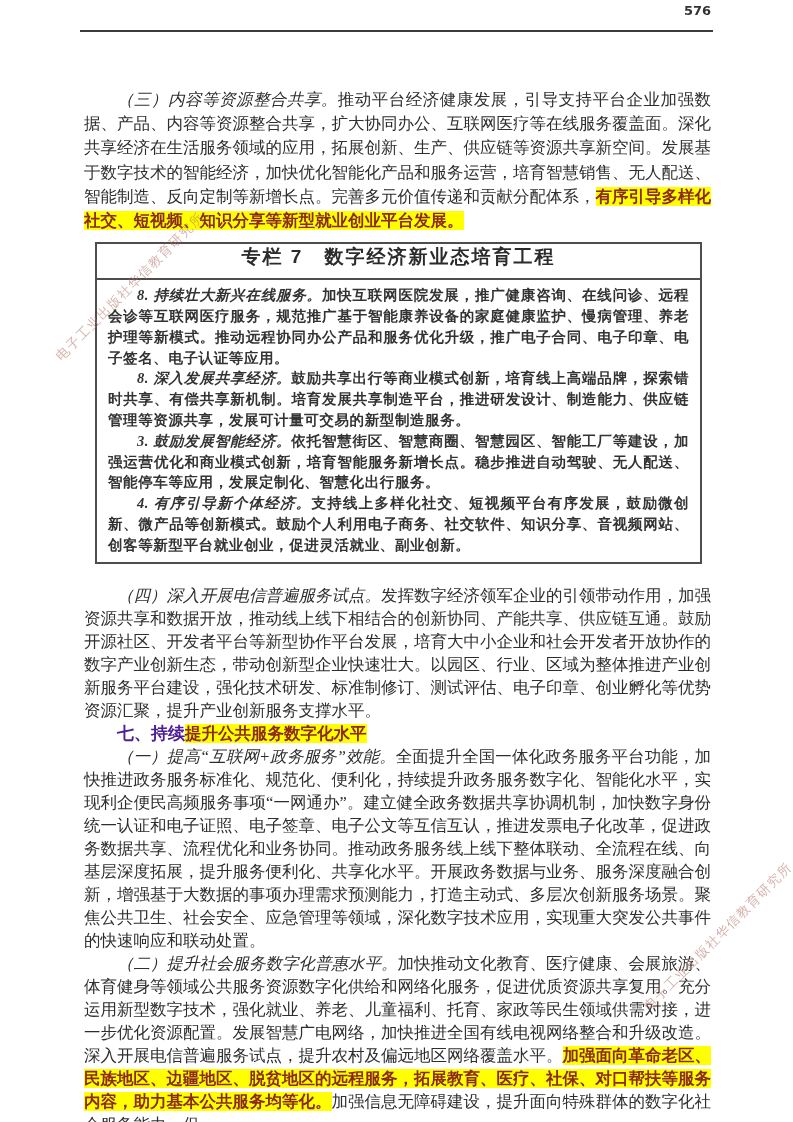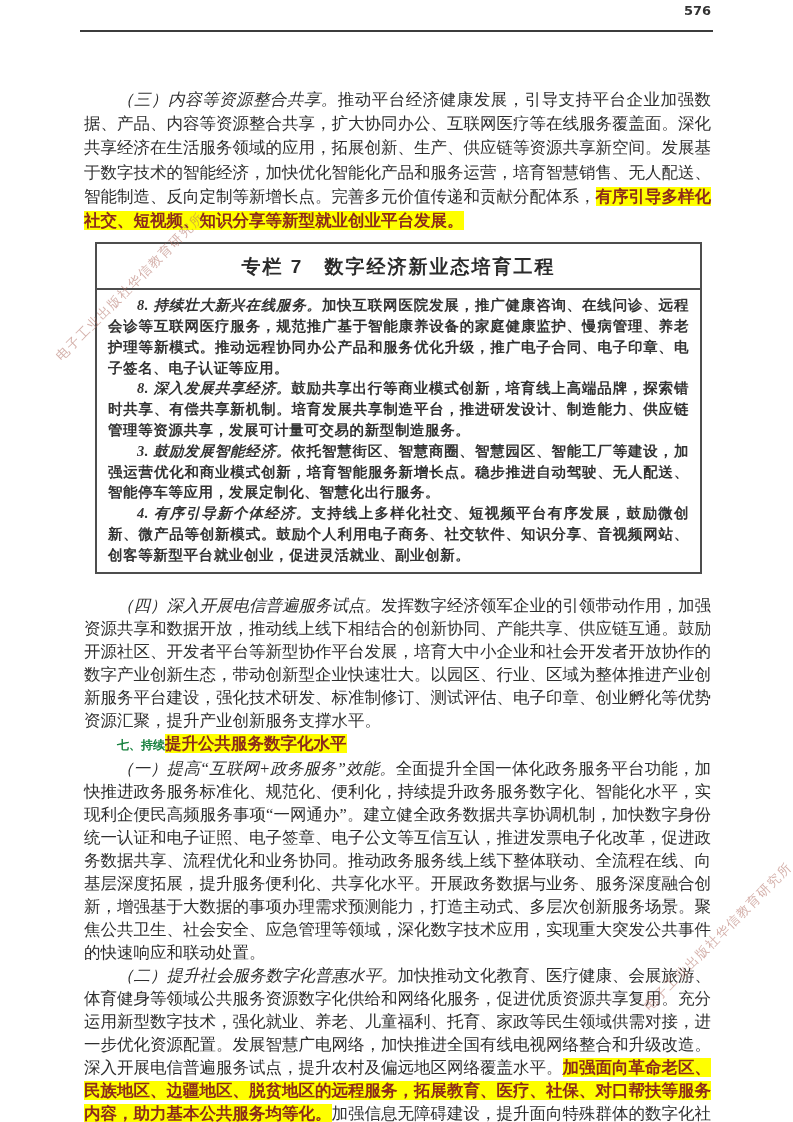--- a/index.html
+++ b/index.html
@@ -33,34 +33,34 @@
     font-size:16.5px; line-height:24.2px;
     text-align:justify; text-indent:2em;
   }
   .lower .body-para, .body-para.lower { line-height:23px; }
   .seg-lead { font-style:italic; }
   .seg-normal { font-style:normal; }
   .seg-highlight {
     background:#ffff00; color:#8b2a1c; font-weight:700; font-style:normal;
   }
   .seg-bold {
-    font-weight:700; color:#15803d; font-style:normal;
+    font-weight:700; color:#4c1d95; font-style:normal;
     font-family:"Liberation Sans","DejaVu Sans",sans-serif;
-    font-size:12px;
+    font-size:17px;
   }
   .callout-box {
     margin:9px 9px 20px 11px;
     border:2px solid #4d4d4d;
     background:transparent; position:relative; z-index:2;
   }
   .box-title {
     font-family:"Liberation Sans","DejaVu Sans",sans-serif;
     font-weight:bold; font-size:19px; letter-spacing:2px;
     color:#2b2b2b; text-align:center;
-    padding:10px 0 8px; border-bottom:2px solid #4d4d4d;
+    padding:0 0 8px; border-bottom:2px solid #4d4d4d;
   }
   .box-body { padding:5px 11px 6px; }
   .box-para {
     margin:0; color:#333;
     font-size:14.5px; line-height:20.8px; letter-spacing:0.6px;
     font-weight:600; text-align:justify; text-indent:2em;
   }
   .heading-para { margin:0; line-height:23px; }
 </style>
 </head>

